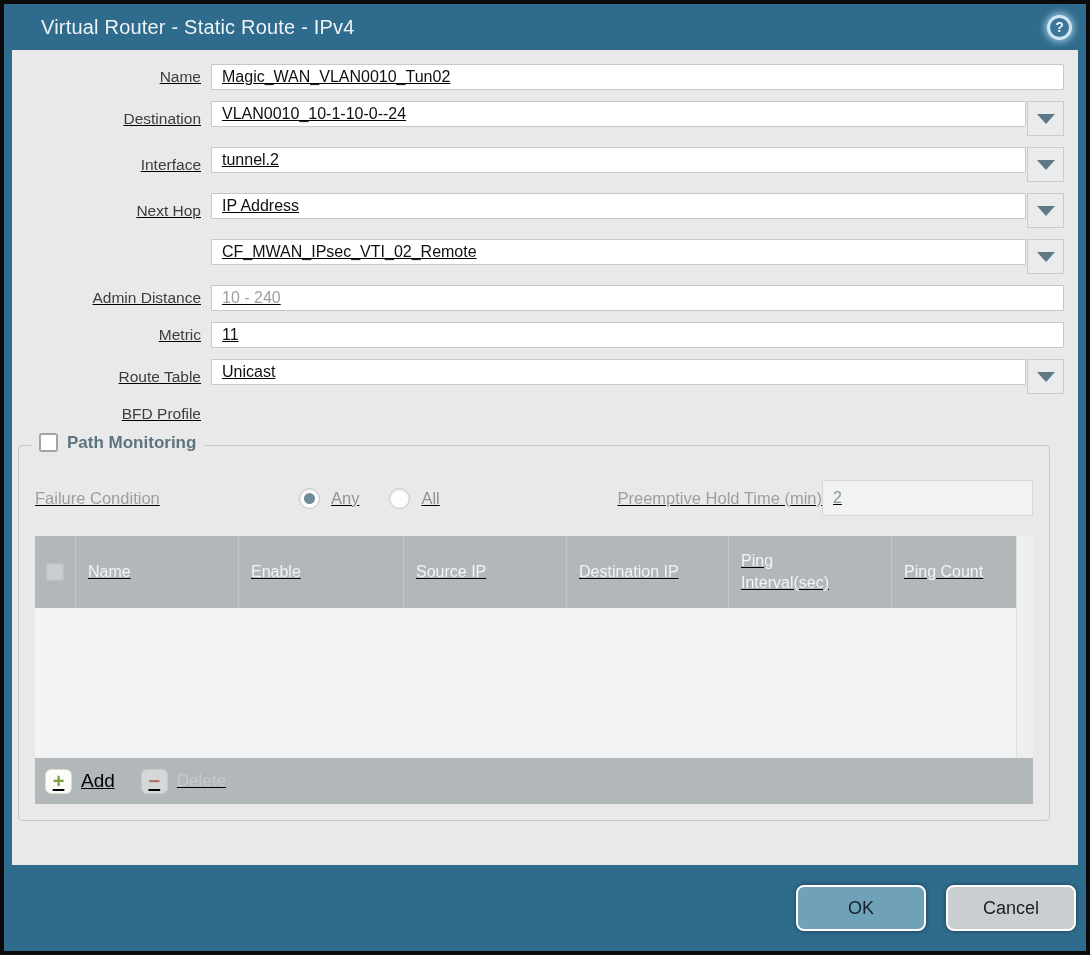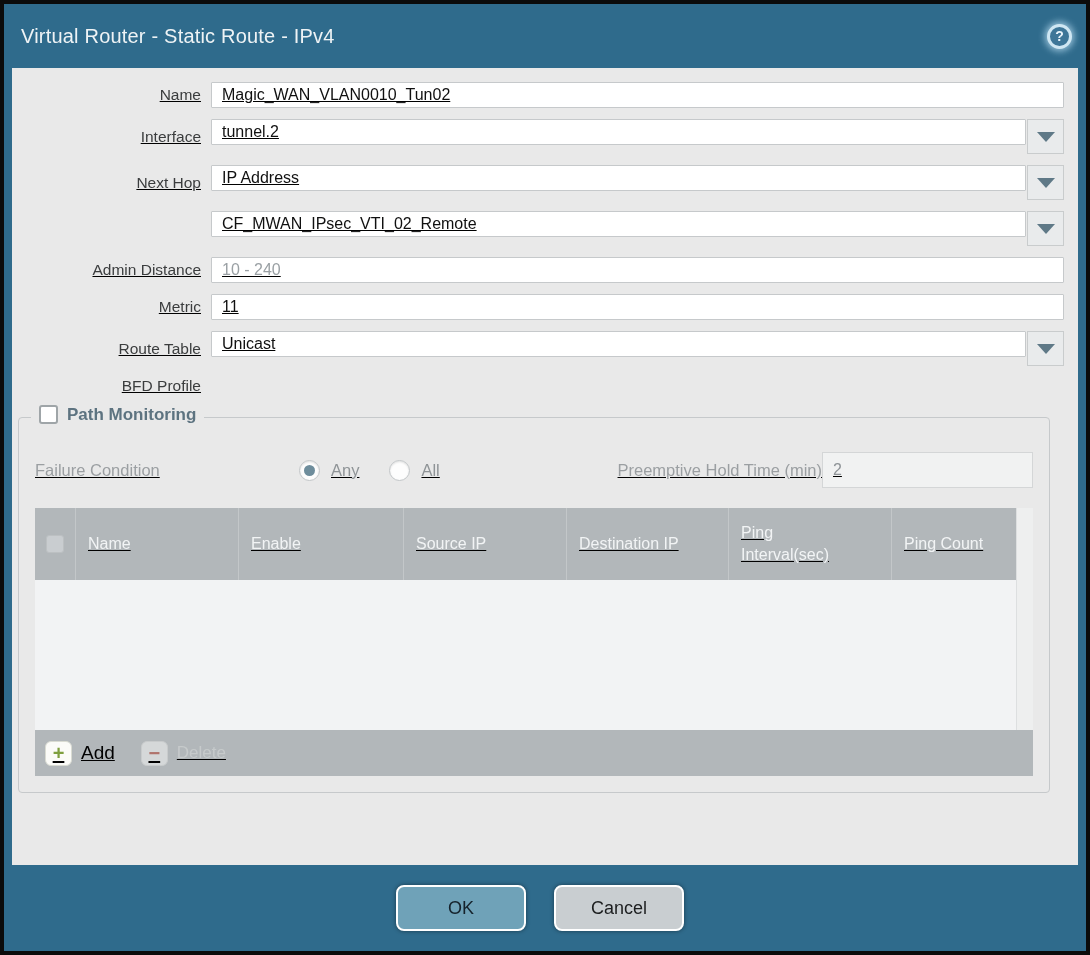--- a/index.html
+++ b/index.html
@@ -7,21 +7,21 @@
     --ok-bg:#6fa2b8; --cancel-bg:#c9ced1; --add-green:#7f9f3f; --del-red:#b0736c;
     --radio-sel:#6e8d9c;
   }
   *{box-sizing:border-box;margin:0;padding:0;font-family:"Liberation Sans","DejaVu Sans",sans-serif;}
   html,body{background:#fff;}
   .window{
     width:1090px;height:955px;border:4px solid #0b0b0b;background:var(--titlebar);
     display:flex;flex-direction:column;overflow:hidden;
   }
   
-  .titlebar{height:64px;display:flex;align-items:center;padding:0 14px 0 17px;flex:0 0 auto;}
+  .titlebar{height:46px;display:flex;align-items:center;padding:0 14px 0 17px;flex:0 0 auto;margin-left:20px;}
   .title{color:#eef3f5;font-size:20px;letter-spacing:.2px;}
   .help-btn{
     margin-left:auto;width:25px;height:25px;border-radius:50%;
     background:#3d7698;border:3px solid #cfe7f3;color:#e8f4fb;font-weight:bold;font-size:14px;
     display:flex;align-items:center;justify-content:center;
     box-shadow:0 0 7px 2px rgba(190,225,245,.75);cursor:pointer;
   }
   
   .body{flex:1 1 auto;margin:0 8px;background:var(--body-bg);padding:14px 14px 0 0;overflow:hidden;text-decoration:underline;}
   .row{display:flex;align-items:center;margin-bottom:11px;}
@@ -84,21 +84,21 @@
   .tbtn{display:flex;align-items:center;gap:9px;cursor:pointer;background:none;border:none;}
   .icon-sq{
     width:27px;height:25px;border-radius:6px;display:flex;align-items:center;justify-content:center;
     font-weight:bold;font-size:20px;line-height:1;
   }
   .add-sq{background:#fbfbf8;border:1px solid #d9dbd2;color:var(--add-green);}
   .del-sq{background:#d5d8d9;border:1px solid #c8cbcc;color:var(--del-red);}
   .add-lbl{color:#000000;font-size:19px;}
   .del-lbl{color:#c6cacb;font-size:17px;}
   
-  .footer{height:86px;flex:0 0 auto;display:flex;align-items:center;justify-content:center;padding-right:10px;gap:28px;}
+  .footer{height:86px;flex:0 0 auto;display:flex;align-items:center;justify-content:flex-end;padding-right:10px;gap:20px;}
   .btn{
     width:130px;height:46px;border-radius:8px;border:2px solid #ffffff;font-size:18px;cursor:pointer;
     box-shadow:0 0 4px rgba(0,0,0,.45);
   }
   .btn-ok{background:var(--ok-bg);color:#15222b;}
   .btn-cancel{background:var(--cancel-bg);color:#1c1e1f;}
 </style>
 </head>
 <body>
 
@@ -111,20 +111,29 @@
 
   <div class="body">
 
     <div class="row">
       <span class="lbl">Name</span>
       <div class="fieldwrap">
         <input class="txt" type="text" value="Magic_WAN_VLAN0010_Tun02" style="">
       </div>
     </div>
 
+    <div class="row">
+      <span class="lbl">Destination</span>
+      <div class="fieldwrap">
+        <input class="txt" type="text" value="VLAN0010_10-1-10-0--24" style="">
+        <div class="dd-btn">
+            <span class="dd-tri"></span>
+          </div>
+      </div>
+    </div>
 
     <div class="row">
       <span class="lbl">Interface</span>
       <div class="fieldwrap">
         <input class="txt" type="text" value="tunnel.2" style="">
         <div class="dd-btn">
             <span class="dd-tri"></span>
           </div>
       </div>
     </div>

